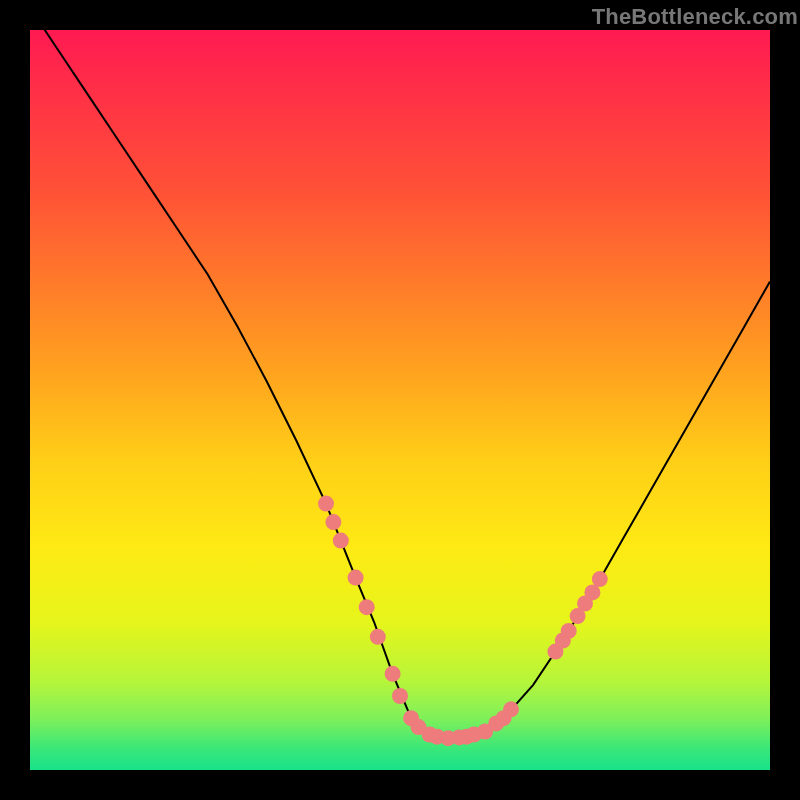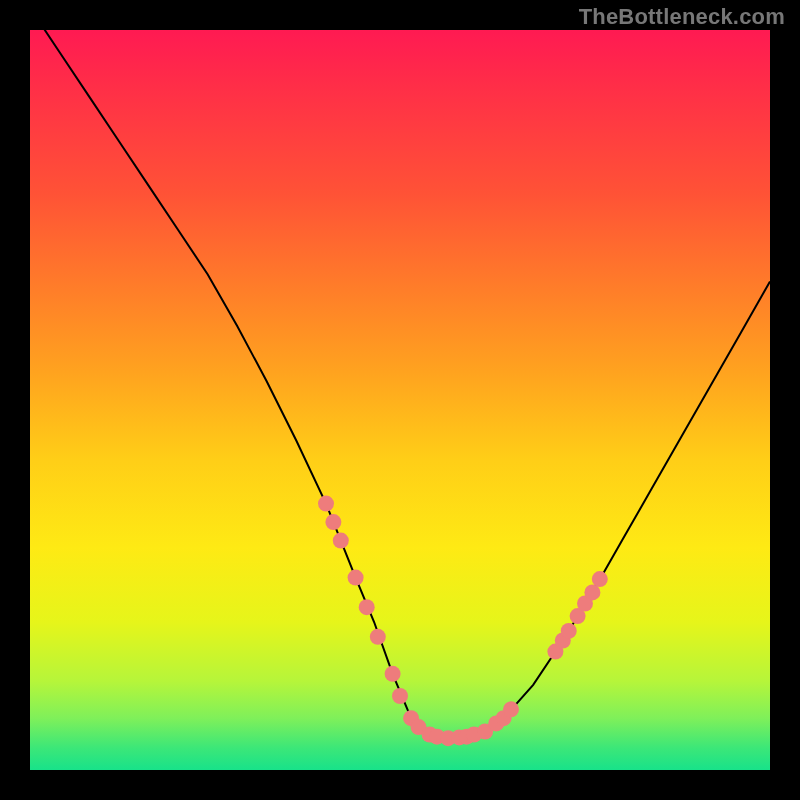--- a/index.html
+++ b/index.html
@@ -42,21 +42,21 @@
   .plot svg {
     position: absolute;
     left: 0;
     top: 0;
     width: 740px;
     height: 740px;
   }
   .watermark {
     position: absolute;
     top: 4px;
-    right: 15px;
+    right: 2px;
     color: #777;
     font-size: 22px;
     font-weight: 600;
     letter-spacing: 0.2px;
     user-select: none;
   }
   .curve {
     fill: none;
     stroke: #000;
     stroke-width: 2;

